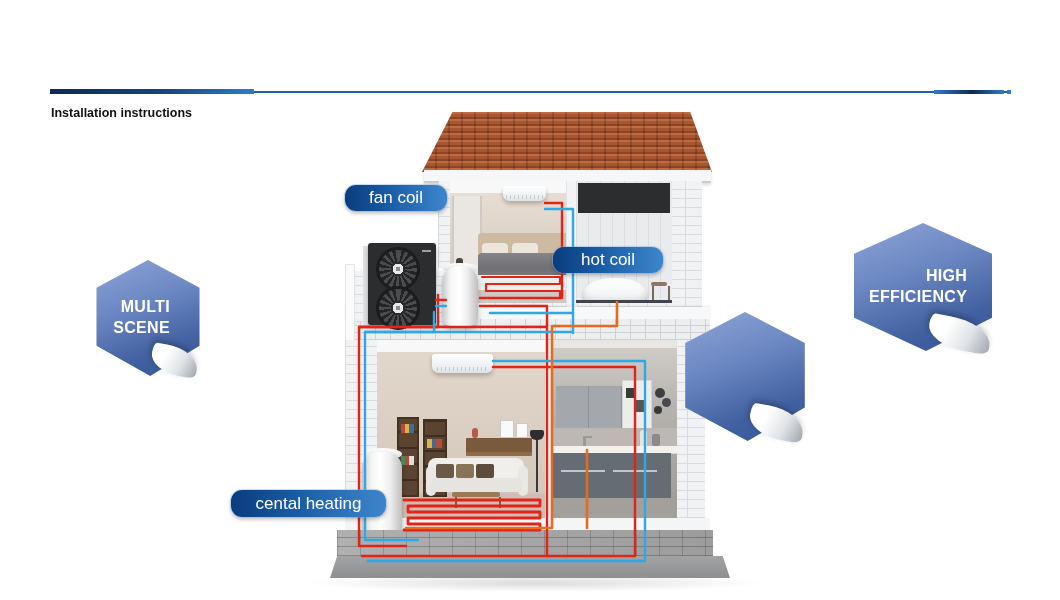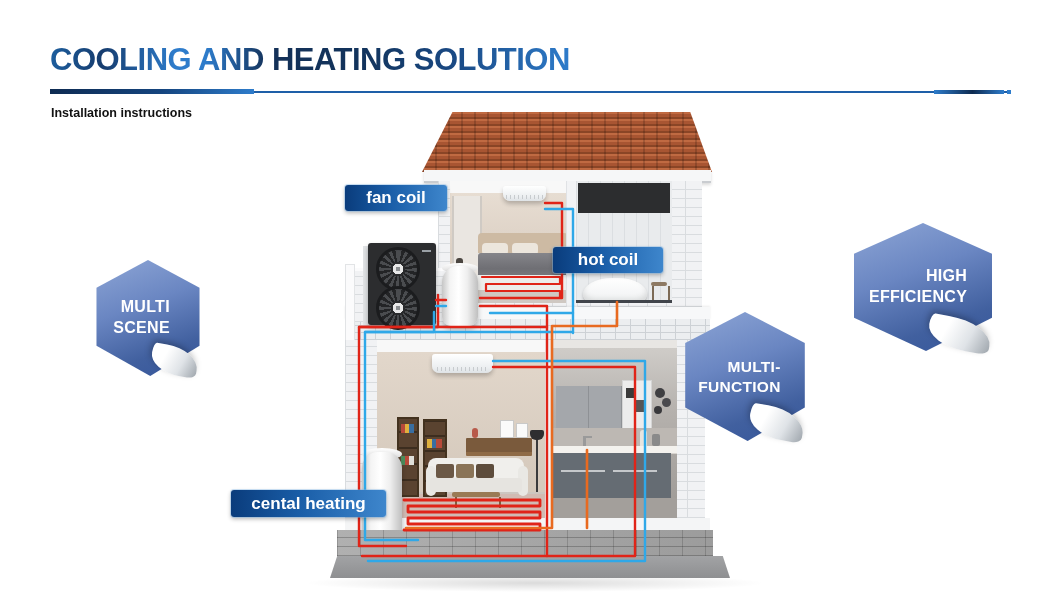--- a/index.html
+++ b/index.html
@@ -40,21 +40,21 @@
       repeating-linear-gradient(90deg,rgba(0,0,0,.16) 0 1px,transparent 1px 23px),
       linear-gradient(90deg,#b0b0b0,#9c9c9c);}
   .base-face{left:330px;top:556px;width:400px;height:22px;
     clip-path:polygon(1.8% 0,98.2% 0,100% 100%,0 100%);
     background:linear-gradient(180deg,#a2a3a5,#8e8f91);}
   .ground-shadow{left:305px;top:574px;width:460px;height:18px;border-radius:50%;
     background:radial-gradient(closest-side,rgba(0,0,0,.14),rgba(0,0,0,0));}
 
   
   .pill{display:flex;align-items:center;justify-content:center;color:#fff;
-    font-size:17px;font-weight:bold;border-radius:3px;z-index:55;
+    font-size:17px;font-weight:normal;border-radius:11px;z-index:55;
     background:linear-gradient(90deg,#0a3c7c,#1a5ea8 45%,#3e86cc);
     box-shadow:0 0 0 1px rgba(130,185,235,.4),0 2px 4px rgba(0,0,0,.3);}
 
   
   .badge{z-index:60;text-align:right;}
   .hex{position:absolute;inset:0;
     clip-path:polygon(50% 0%,96% 24%,96% 74%,52% 100%,4% 74%,4% 24%);
     background:linear-gradient(160deg,#8ea6d6 0%,#6a86c2 40%,#41609f 75%,#35569b 100%);}
   .curl{position:absolute;width:42%;height:25%;right:5%;bottom:1%;
     background:linear-gradient(290deg,#9fa6ad 0%,#dfe3e7 35%,#ffffff 70%);
@@ -73,21 +73,20 @@
   .tank-cap{background:linear-gradient(180deg,#ffffff,#d9d9d9);border-radius:50%;}
   .fan{border-radius:50%;border:3px solid #1b1c1e;
     background:radial-gradient(circle,#8a8d90 0 2.5px,#e8e8e8 2.5px 5.5px,#2a2b2d 5.5px 7.5px,rgba(0,0,0,0) 7.5px),
       repeating-conic-gradient(#4a4c4f 0deg 11deg,#232426 11deg 22deg);}
 </style>
 </head>
 <body>
 
 <div id="stage">
 
-  <div class="abs title">COOLING AND HEATING SOLUTION</div>
   <div class="abs rule-thin"></div>
   <div class="abs rule-thick-l"></div>
   <div class="abs rule-thick-r"></div>
   <div class="abs rule-tick"></div>
   <div class="abs subtitle">Installation instructions</div>
 
   <div class="abs" style="inset:0;z-index:10;">
 
     <div class="abs roof"></div>
     <div class="abs fascia"></div>
@@ -272,19 +271,15 @@
     <div class="curl"></div>
     <div class="hex-text" style="font-size:16px;left:14%;">
       <div>HIGH</div>
       <div>EFFICIENCY</div>
     </div>
   </div>
 
   <div class="abs badge" style="left:680px;top:312px;width:130px;height:129px;">
     <div class="hex"></div>
     <div class="curl"></div>
-    <div class="hex-text" style="font-size:15.5px;left:14%;">
-      <div>MULTI-</div>
-      <div>FUNCTION</div>
-    </div>
   </div>
 
 </div>
 
 </body></html>

